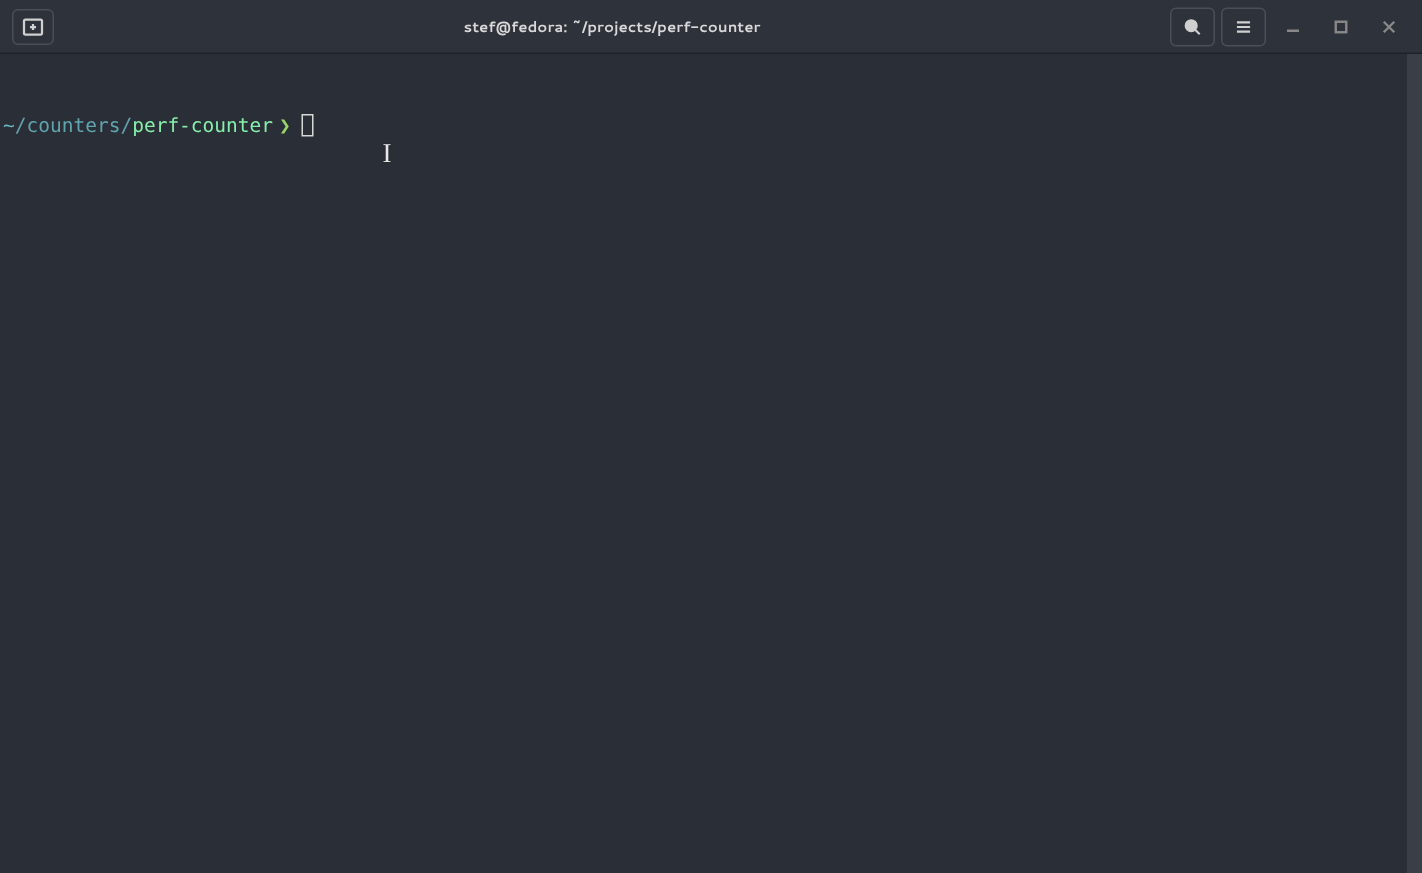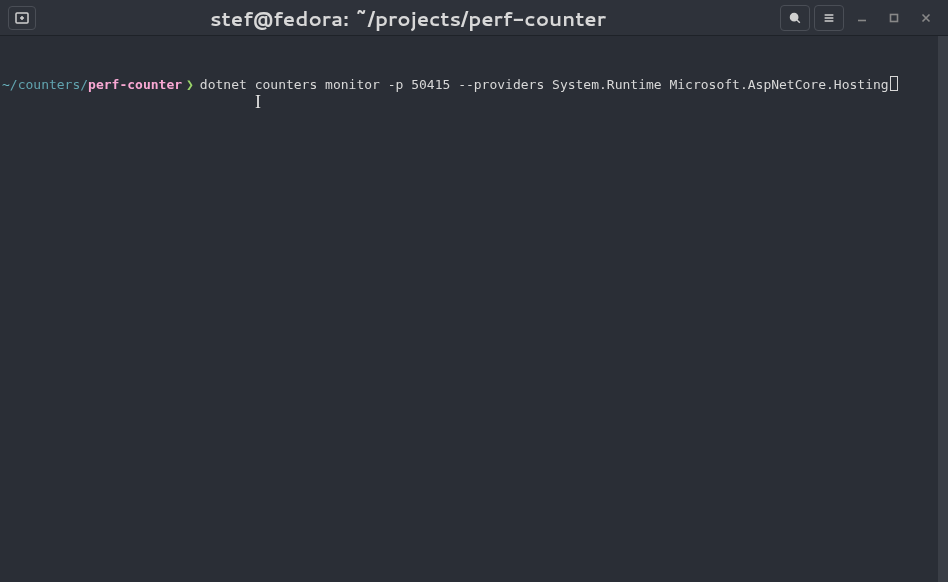--- a/index.html
+++ b/index.html
@@ -43,21 +43,21 @@
       height: 16px;
       stroke: #d0d0d0;
       fill: none;
       stroke-width: 1.5;
     }
     .titlebar-center {
       flex: 1;
       text-align: center;
       color: #d8d8d8;
       font-family: -apple-system, "Segoe UI", Cantarell, sans-serif;
-      font-size: 20px;
+      font-size: 10px;
       font-weight: 600;
     }
     .titlebar-right {
       display: flex;
       align-items: center;
       gap: 4px;
     }
     .hdr-btn {
       width: 30px;
       height: 26px;
@@ -99,21 +99,21 @@
       color: #d8d8d8;
       white-space: pre;
       position: relative;
     }
     .prompt-line {
       display: flex;
       flex-wrap: nowrap;
     }
     .tilde { color: #6bb8c4; }
     .path-muted { color: #6bb8c4; opacity: 0.85; }
-    .path-bold { color: #f9a8d4; font-weight: 700; }
+    .path-bold { color: #86efac; font-weight: 400; }
     .chevron { color: #9ad46a; padding: 0 6px 0 4px; font-weight: 700; }
     .cmd { color: #d8d8d8; }
     .cursor-box {
       display: inline-block;
       width: 8px;
       height: 15px;
       border: 1px solid #d8d8d8;
       box-sizing: border-box;
       vertical-align: text-bottom;
       margin-left: 1px;
@@ -175,19 +175,19 @@
     <div class="win-btn">
       <svg viewBox="0 0 10 10">
         <path d="M1.5 1.5 L8.5 8.5 M8.5 1.5 L1.5 8.5"></path>
       </svg>
     </div>
   </div>
 </div>
 
 <div class="terminal">
   <div class="prompt-line">
-    <span class="tilde">~</span><span class="path-muted">/counters/</span><span class="path-bold">perf-counter</span><span class="chevron">❯</span><span class="cmd">dotnet counters monitor -p 50415 --providers System.Runtime Microsoft.AspNetCore.Hosting</span><span class="cursor-box"></span>
+    <span class="tilde">~</span><span class="path-muted">/counters/</span><span class="path-bold">perf-counter</span><span class="chevron">❯</span><span class="cursor-box"></span>
   </div>
 </div>
 
 <div class="scrollbar-track"></div>
 
 <div class="ibeam-cursor">I</div>
 
 </body></html>

